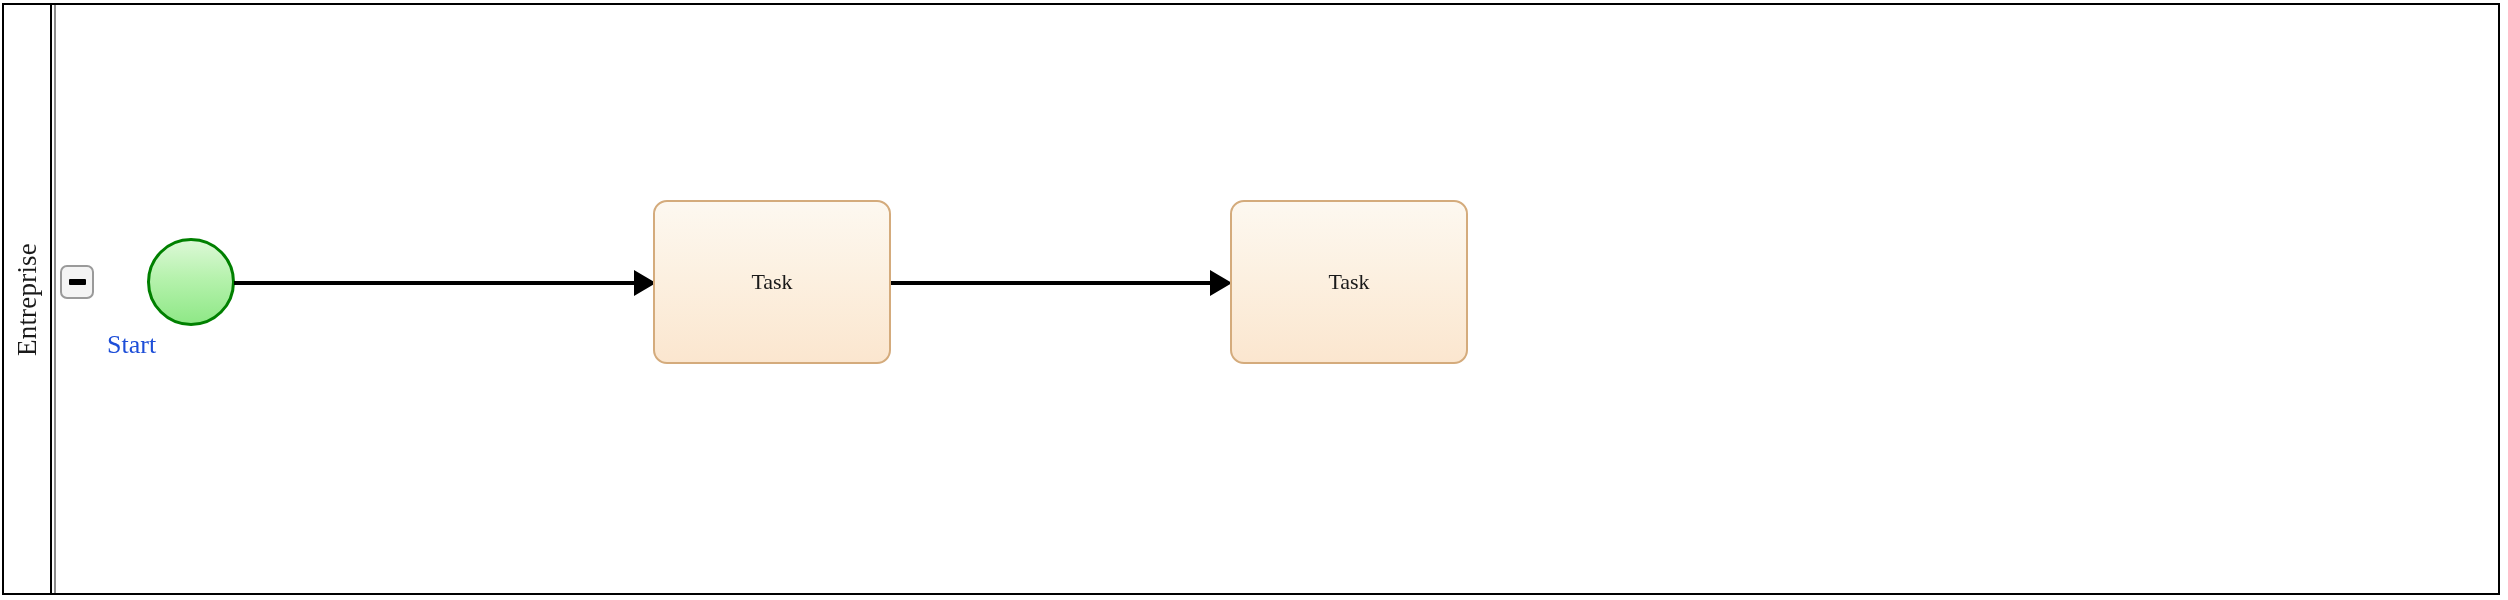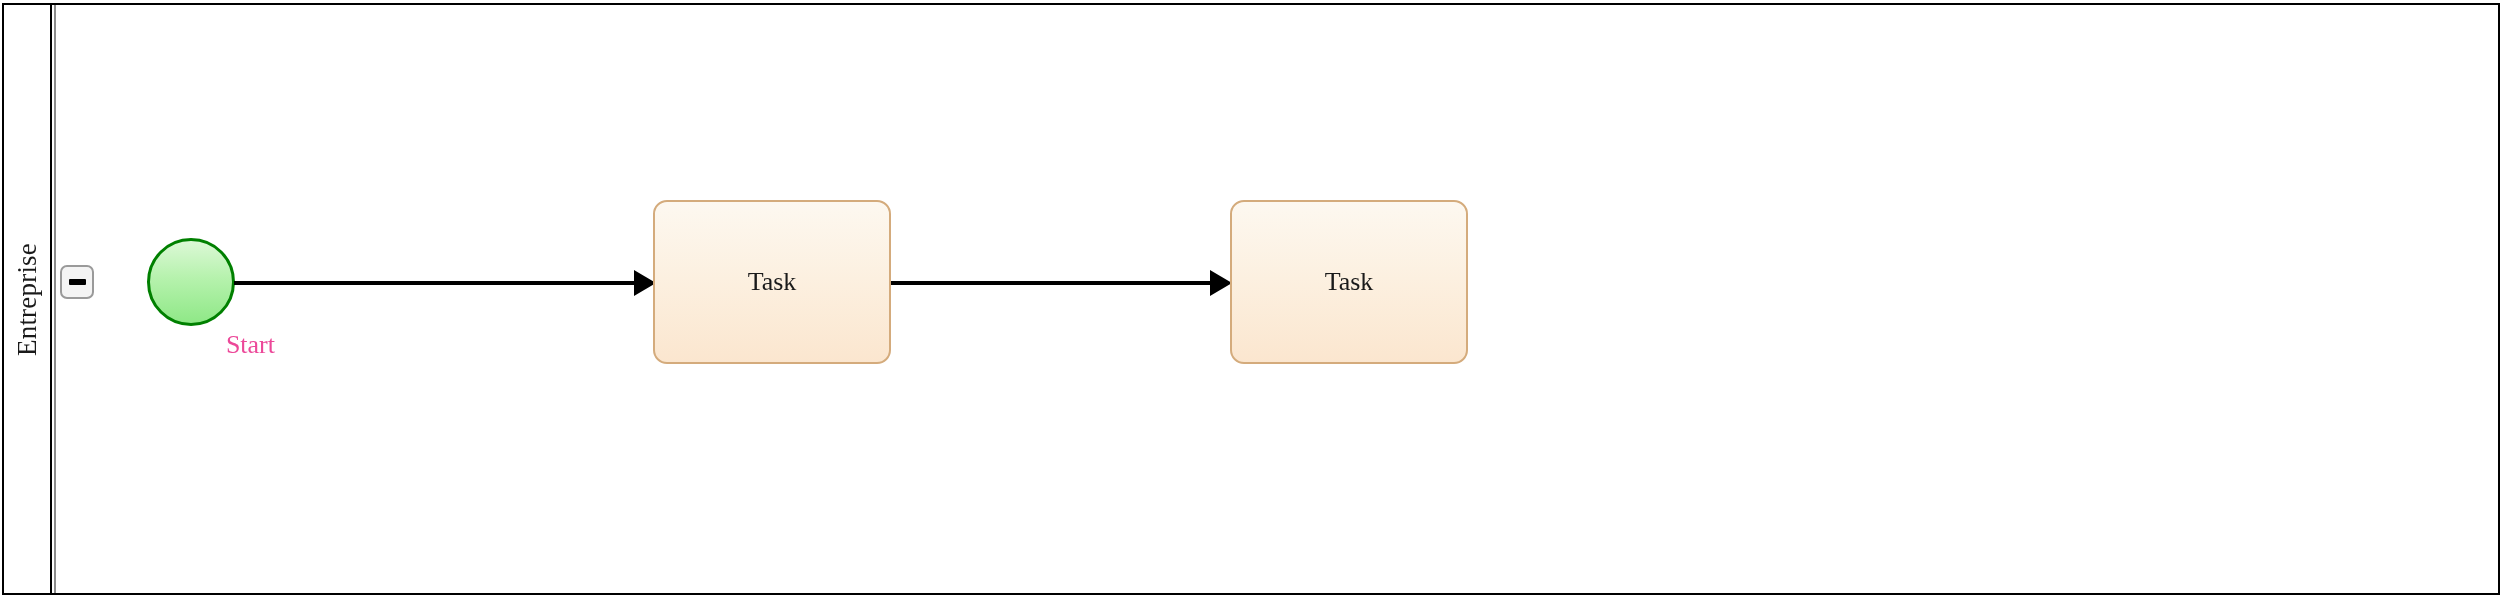--- a/index.html
+++ b/index.html
@@ -105,23 +105,23 @@
     border: 3px solid #008000;
     border-radius: 50%;
     background: linear-gradient(180deg, #dcf8d6 0%, #b6f2ad 45%, #8fe887 100%);
   }
 
   .start-label {
     position: absolute;
     left: 107px;
     top: 330px;
     width: 168px;
-    text-align: right;
+    text-align: left;
     font-size: 26px;
-    color: #ec4899;
+    color: #1d4ed8;
     white-space: nowrap;
   }
 
   
   .task {
     position: absolute;
     top: 200px;
     width: 238px;
     height: 164px;
     box-sizing: border-box;
@@ -129,21 +129,21 @@
     border-radius: 14px;
     background: linear-gradient(180deg, #fdf8f0 0%, #fcf0e0 48%, #fbe6cf 100%);
     display: flex;
     align-items: center;
     justify-content: center;
   }
   #task-1 { left: 653px; }
   #task-2 { left: 1230px; }
 
   .task-label {
-    font-size: 26px;
+    font-size: 22px;
     color: #1a1a1a;
     white-space: nowrap;
   }
 
   
   .flow {
     position: absolute;
     height: 4px;
     background: #000000;
     top: 281px;

